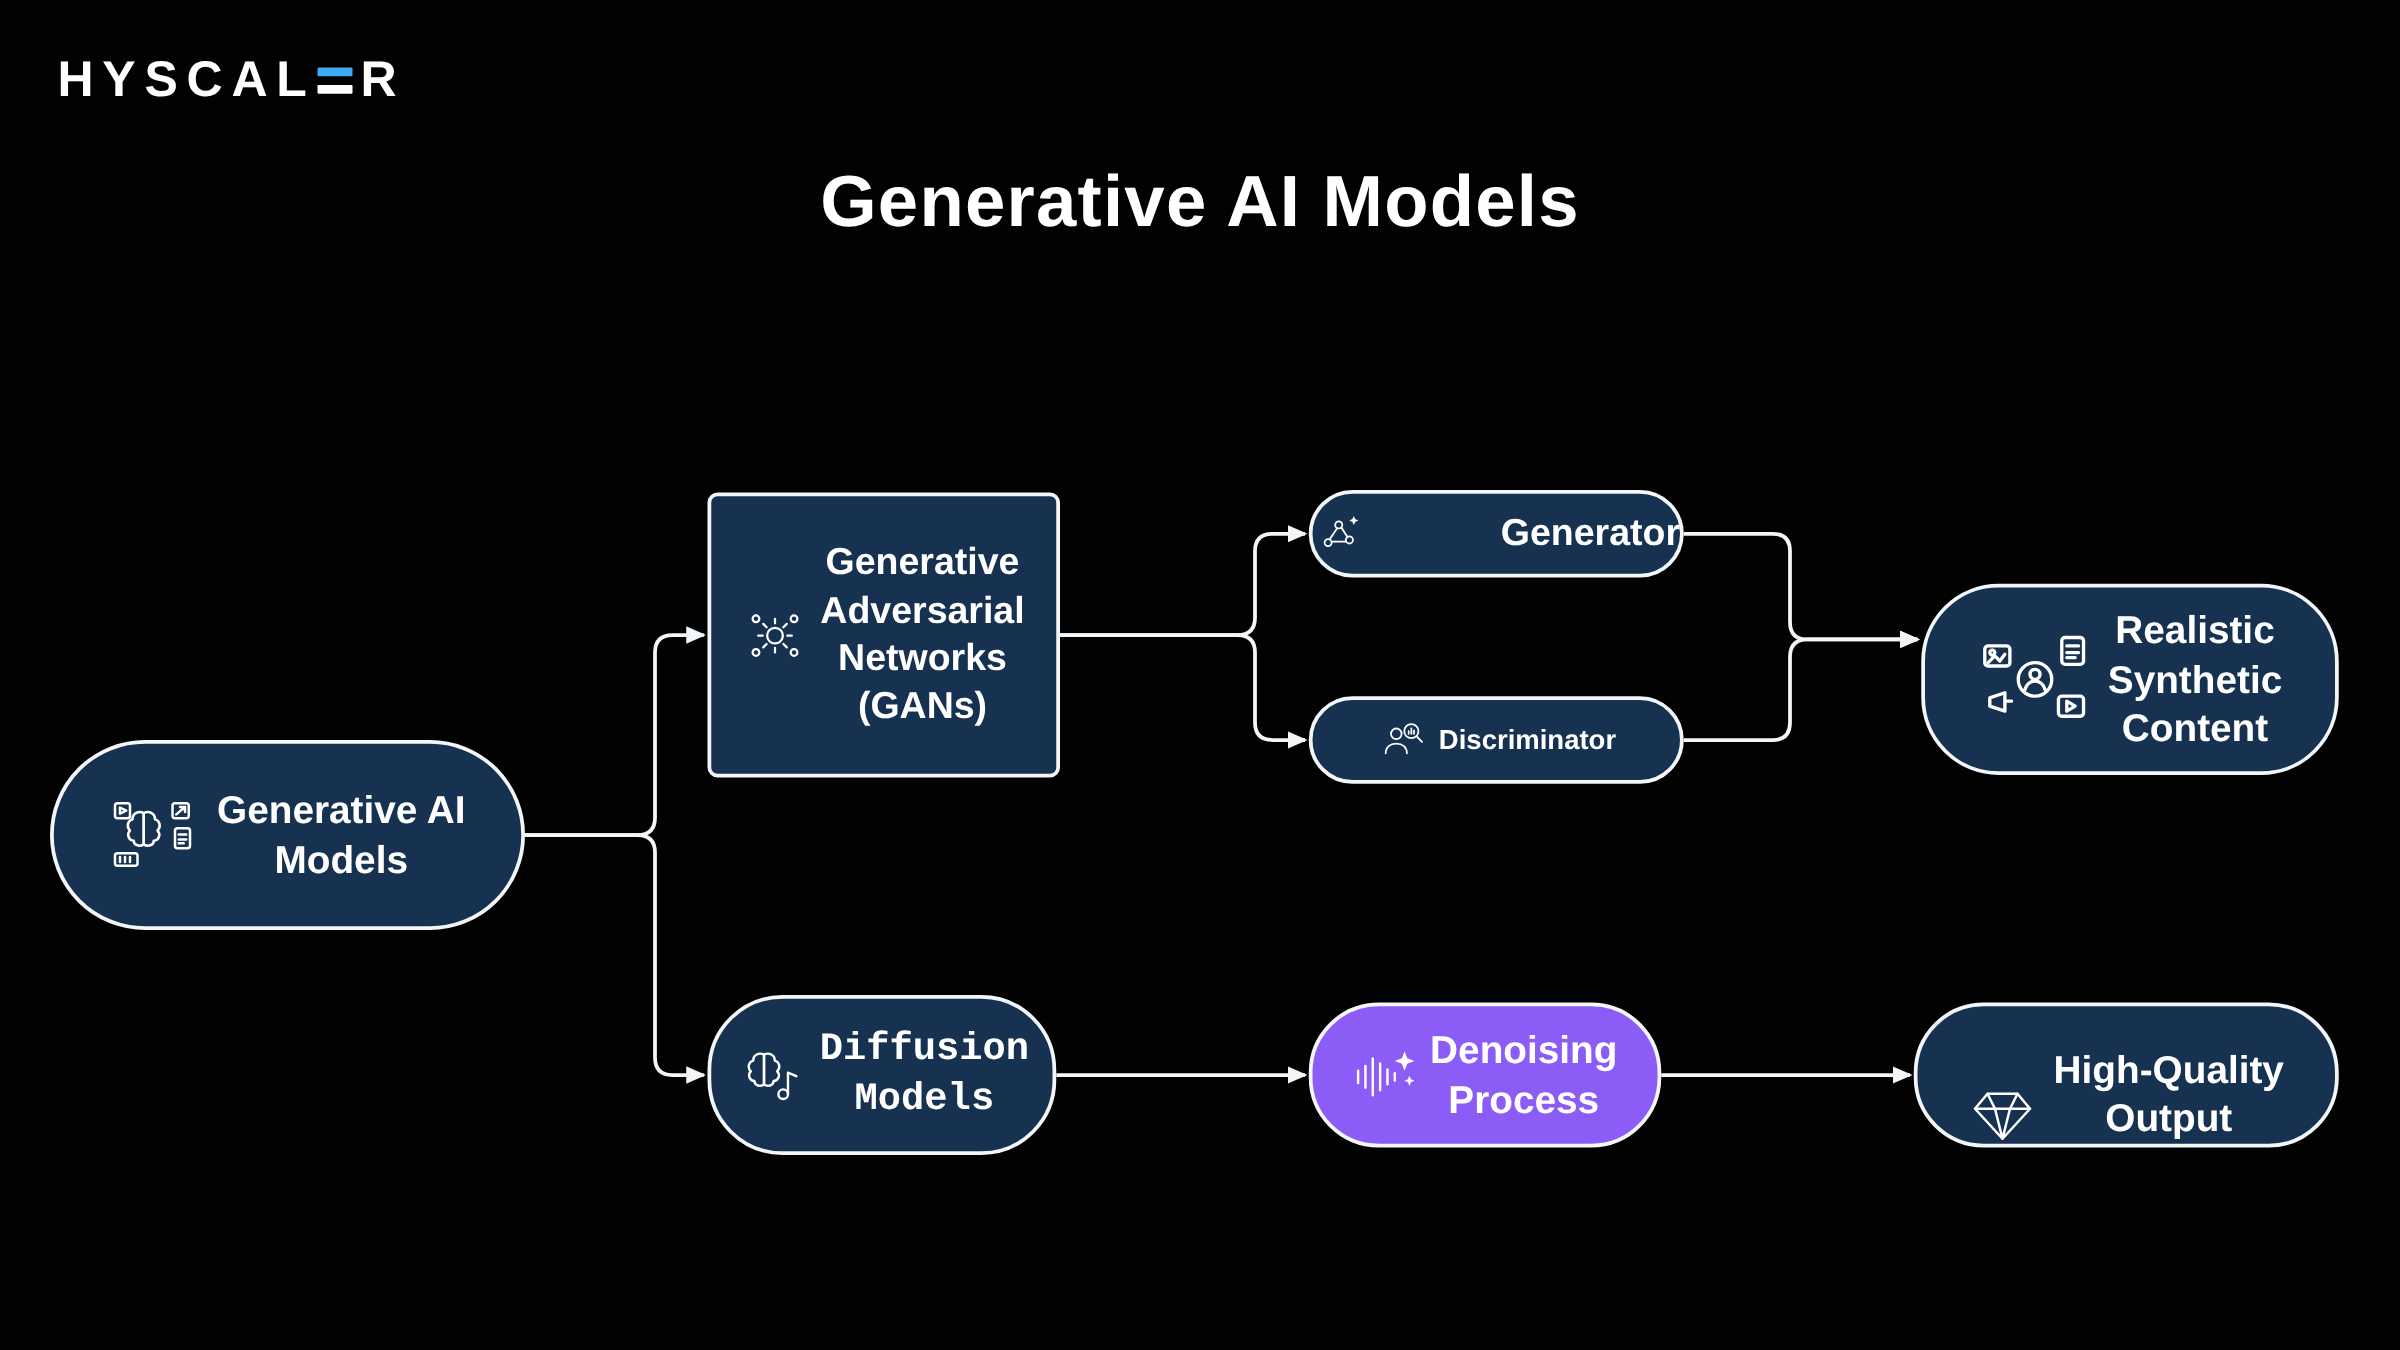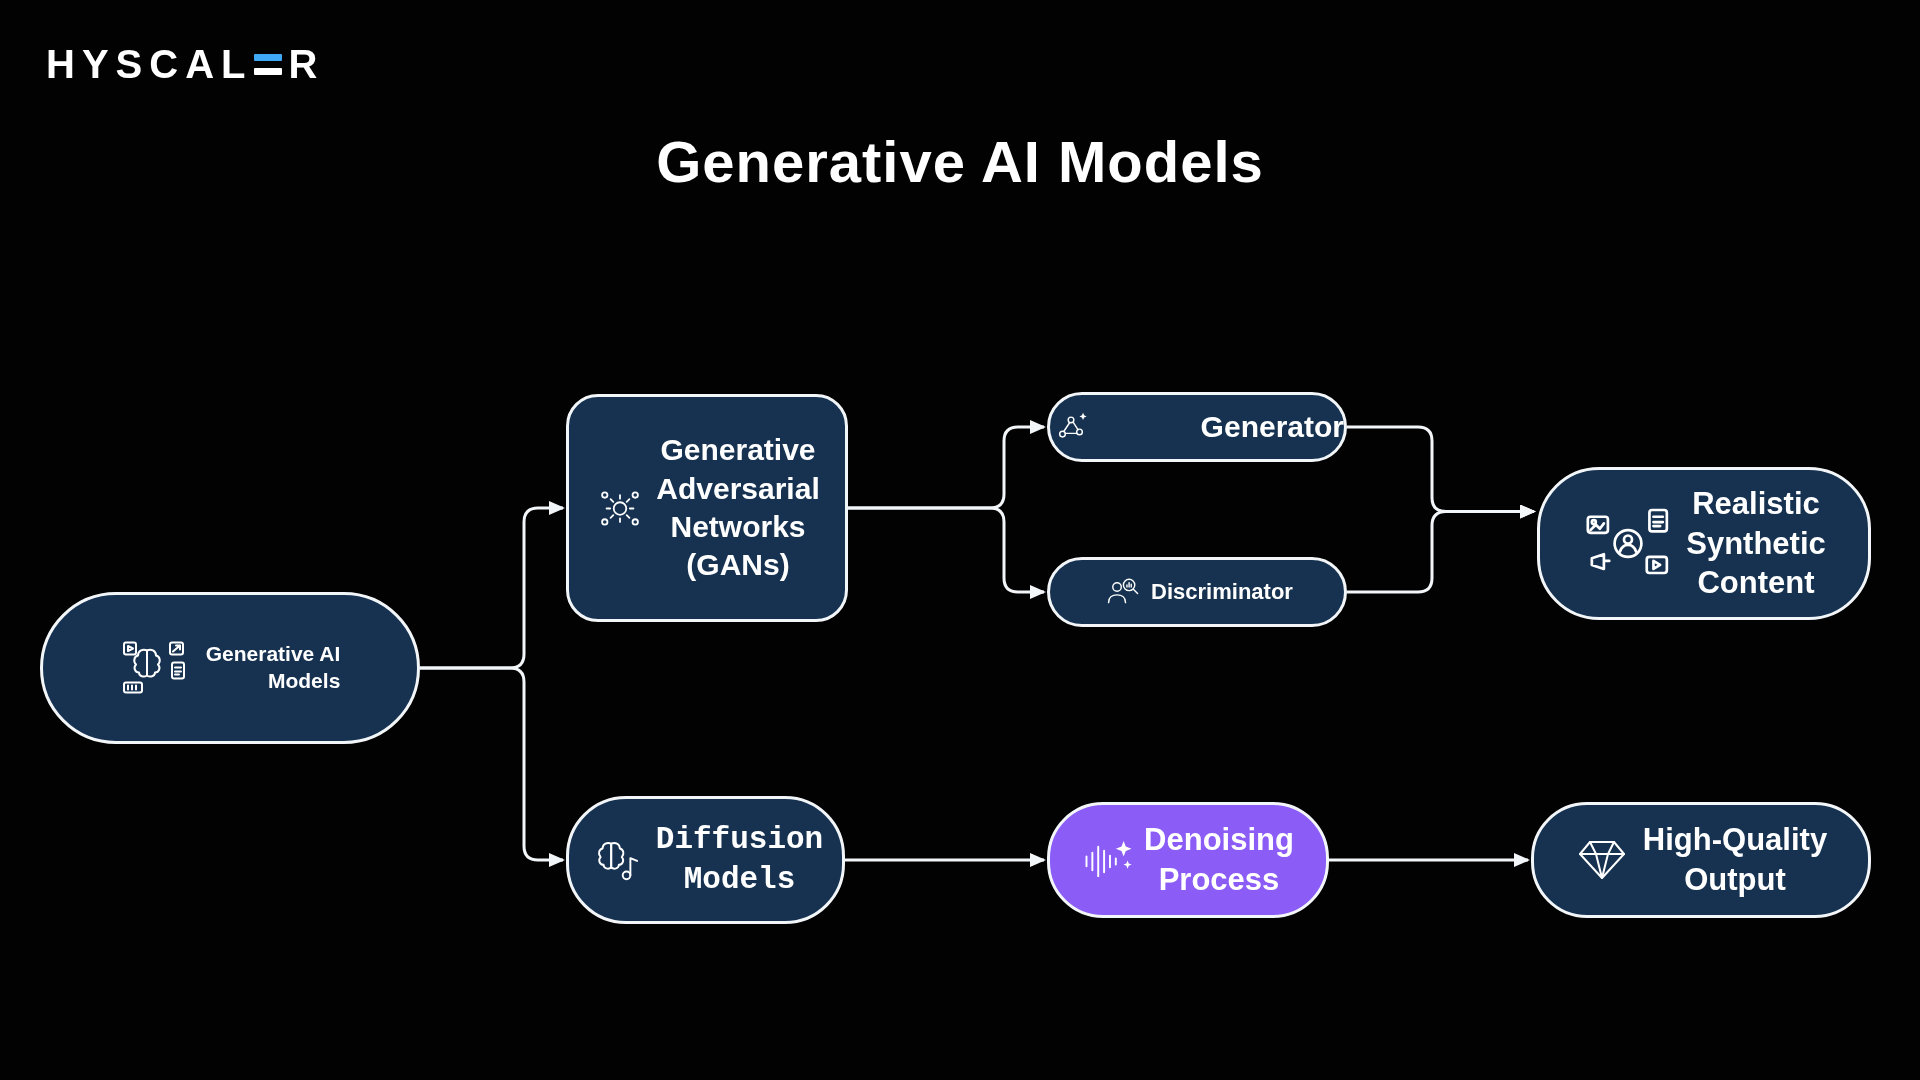--- a/index.html
+++ b/index.html
@@ -66,39 +66,39 @@
       <path class="edge" d="M420 668 L510 668 Q524 668 524 682 L524 846 Q524 860 538 860 L563 860" marker-end="url(#arrow)" stroke="#F2F6F9"></path>
       <path class="edge" d="M848 508 L990 508 Q1004 508 1004 494 L1004 441 Q1004 427 1018 427 L1044 427" marker-end="url(#arrow)" stroke="#F2F6F9"></path>
       <path class="edge" d="M848 508 L990 508 Q1004 508 1004 522 L1004 578 Q1004 592 1018 592 L1044 592" marker-end="url(#arrow)" stroke="#F2F6F9"></path>
       <path class="edge" d="M1347 427 L1418 427 Q1432 427 1432 441 L1432 497.5 Q1432 511.5 1446 511.5 L1534 511.5" marker-end="url(#arrow)" stroke="#F2F6F9"></path>
       <path class="edge" d="M1347 592 L1418 592 Q1432 592 1432 578 L1432 525.5 Q1432 511.5 1446 511.5 L1534 511.5" marker-end="url(#arrow)" stroke="#F2F6F9"></path>
       <path class="edge" d="M845 860 L1044 860" marker-end="url(#arrow)" stroke="#F2F6F9"></path>
       <path class="edge" d="M1329 860 L1528 860" marker-end="url(#arrow)" stroke="#F2F6F9"></path>
     </svg>
 
   <div id="nodes">
-      <div class="node" style="left: 40px; top: 592px; width: 380px; height: 152px; border-radius: 76px; font-size: 21px; gap: 14px; background: rgb(22, 50, 80); border-color: rgb(242, 246, 249); text-align: right;">
+      <div class="node" style="left: 40px; top: 592px; width: 380px; height: 152px; border-radius: 76px; font-size: 31px; gap: 14px; background: rgb(22, 50, 80); border-color: rgb(242, 246, 249);">
         <span class="icon">
           <svg viewBox="0 0 72 56" fill="none" stroke="#fff" stroke-width="2" stroke-linecap="round" stroke-linejoin="round" width="72" height="59">
       <path d="M27 10c-4-2-9 0-9 5-4 1-5 6-2 9-3 3-1 8 3 8 0 4 5 5 8 3V10z"></path>
       <path d="M27 10c4-2 9 0 9 5 4 1 5 6 2 9 3 3 1 8-3 8 0 4-5 5-8 3V10z"></path>
       <rect x="4" y="2" width="12" height="12" rx="2"></rect>
             <path d="M8 5.5l5 2.5-5 2.5z"></path>
       <rect x="50" y="2" width="13" height="12" rx="2"></rect>
             <path d="M53 11l7-6M60 5h-4M60 5v4"></path>
       <rect x="52" y="22" width="12" height="16" rx="2"></rect>
             <path d="M55 27h6M55 31h6M55 34h4"></path>
       <rect x="4" y="42" width="18" height="10" rx="2"></rect>
             <path d="M8 45v4M12 45v4M16 45v4"></path>
     </svg>
         </span>
         <span class="label">Generative AI
 Models</span>
       </div>
-      <div class="node" style="left: 566px; top: 394px; width: 282px; height: 228px; border-radius: 32px; font-size: 30px; gap: 10px; background: rgb(22, 50, 80); border-color: rgb(242, 246, 249);">
+      <div class="node" style="left: 566px; top: 394px; width: 282px; height: 228px; border-radius: 8px; font-size: 30px; gap: 10px; background: rgb(22, 50, 80); border-color: rgb(242, 246, 249);">
         <span class="icon">
           <svg viewBox="0 0 48 48" fill="none" stroke="#fff" stroke-width="2" stroke-linecap="round" stroke-linejoin="round" width="52" height="43">
       <circle cx="24" cy="24" r="7"></circle>
       <path d="M24 13v-4M24 35v4M13 24H9M35 24h4M16.5 16.5l-3-3M31.5 31.5l3 3M31.5 16.5l3-3M16.5 31.5l-3 3"></path>
       <circle cx="7" cy="9" r="3"></circle>
             <circle cx="7" cy="39" r="3"></circle>
       <circle cx="41" cy="9" r="3"></circle>
             <circle cx="41" cy="39" r="3"></circle>
     </svg>
         </span>
@@ -166,21 +166,21 @@
         <span class="icon">
           <svg viewBox="0 0 52 44" fill="none" stroke="#fff" stroke-width="2" stroke-linecap="round" stroke-linejoin="round" width="52" height="43">
       <path d="M4 18v10M10 14v18M16 8v30M22 12v22M28 17v12M34 20v6"></path>
       <path d="M42 2l2.2 5.8L50 10l-5.8 2.2L42 18l-2.2-5.8L34 10l5.8-2.2z" fill="#fff" stroke="none"></path>
       <path d="M46 22l1.2 3 3 1.2-3 1.2-1.2 3-1.2-3-3-1.2 3-1.2z" fill="#fff" stroke="none"></path>
     </svg>
         </span>
         <span class="label">Denoising
 Process</span>
       </div>
-      <div class="node" style="left: 1531px; top: 802px; width: 340px; height: 116px; border-radius: 56px; font-size: 31px; gap: 14px; background: rgb(22, 50, 80); border-color: rgb(242, 246, 249);">
+      <div class="node" style="left: 1531px; top: 802px; width: 340px; height: 116px; border-radius: 56px; font-size: 31px; gap: 14px; background: rgb(22, 50, 80); border-color: rgb(242, 246, 249); align-items: flex-end;">
         <span class="icon">
           <svg viewBox="0 0 52 44" fill="none" stroke="#fff" stroke-width="2" stroke-linecap="round" stroke-linejoin="round" width="54" height="44">
       <path d="M14 4h24l10 12-22 24L4 16z"></path>
       <path d="M14 4l6 12M38 4l-6 12M4 16h44M20 16l6 24M32 16l-6 24"></path>
     </svg>
         </span>
         <span class="label">High-Quality
 Output</span>
       </div>
     </div>

